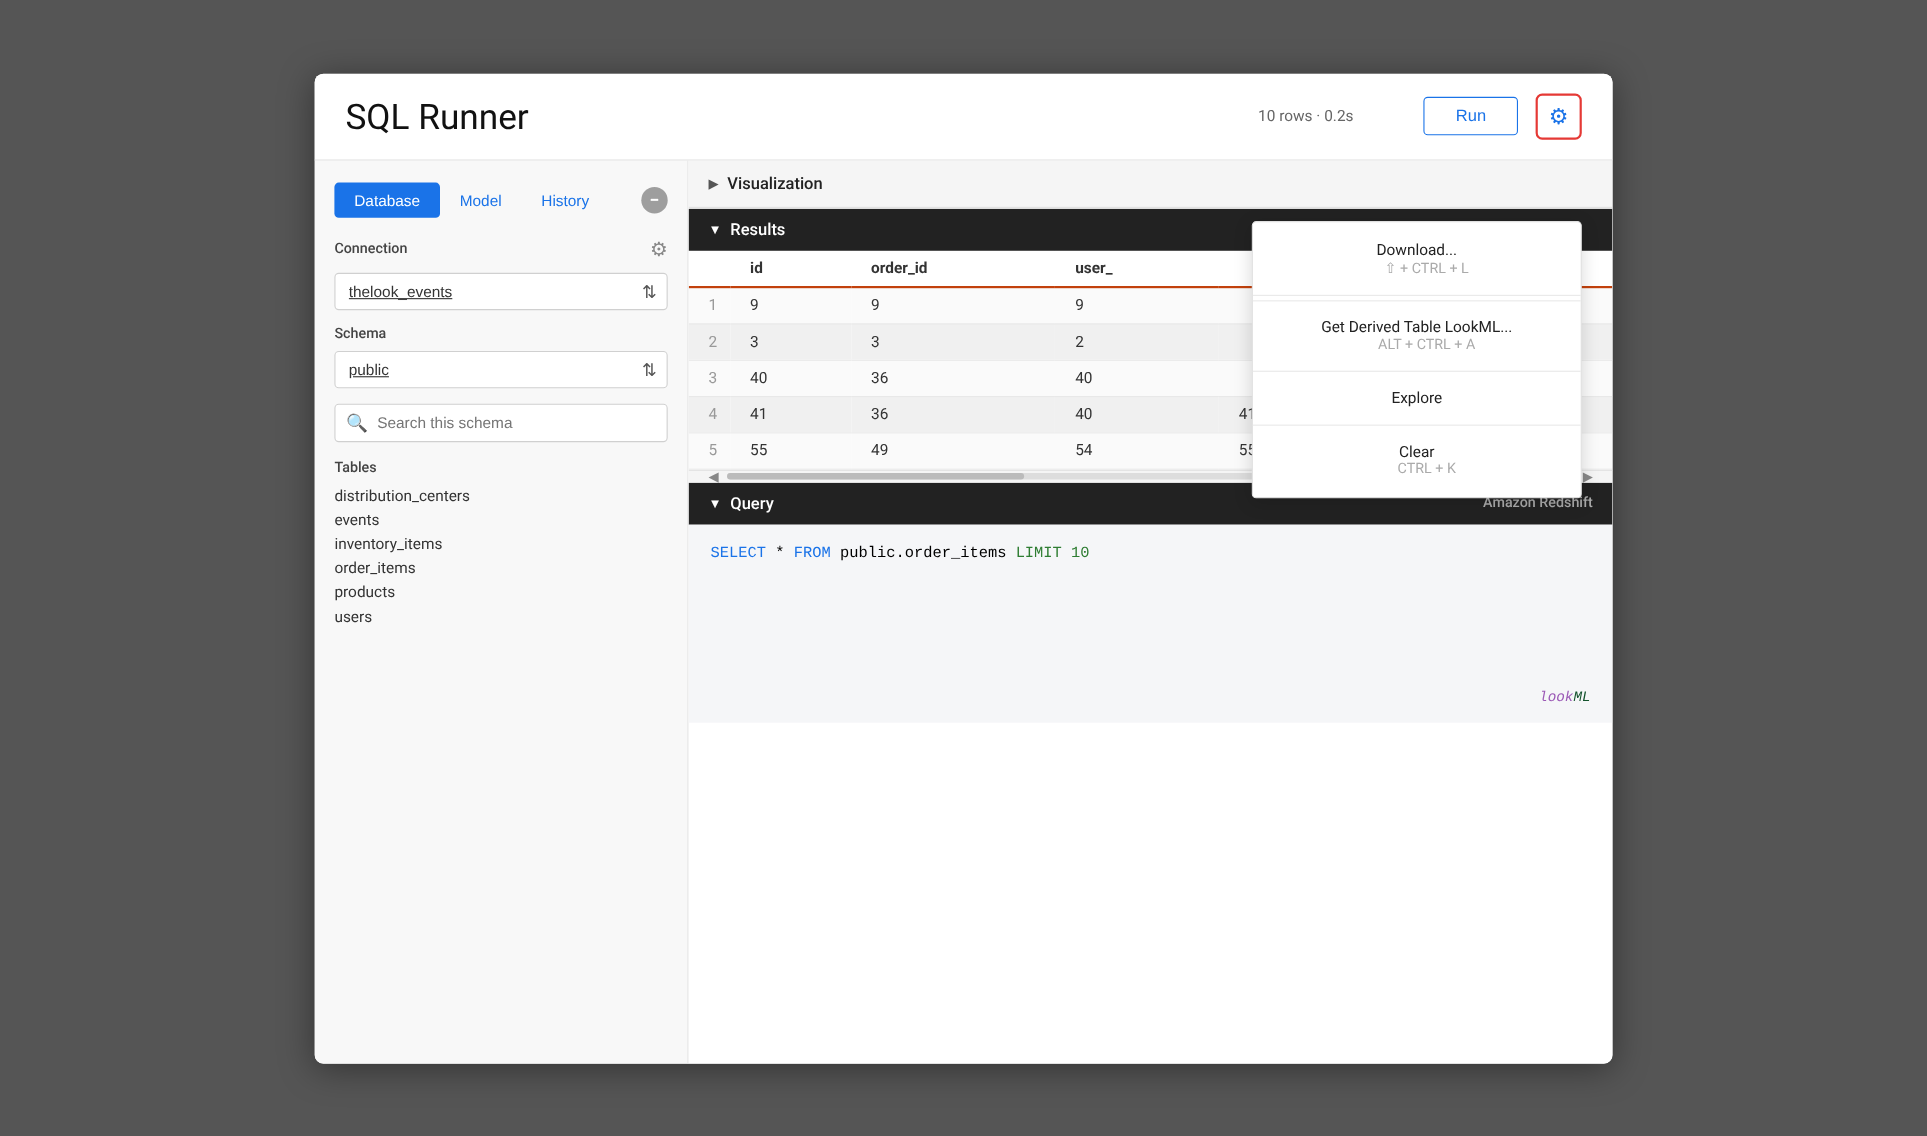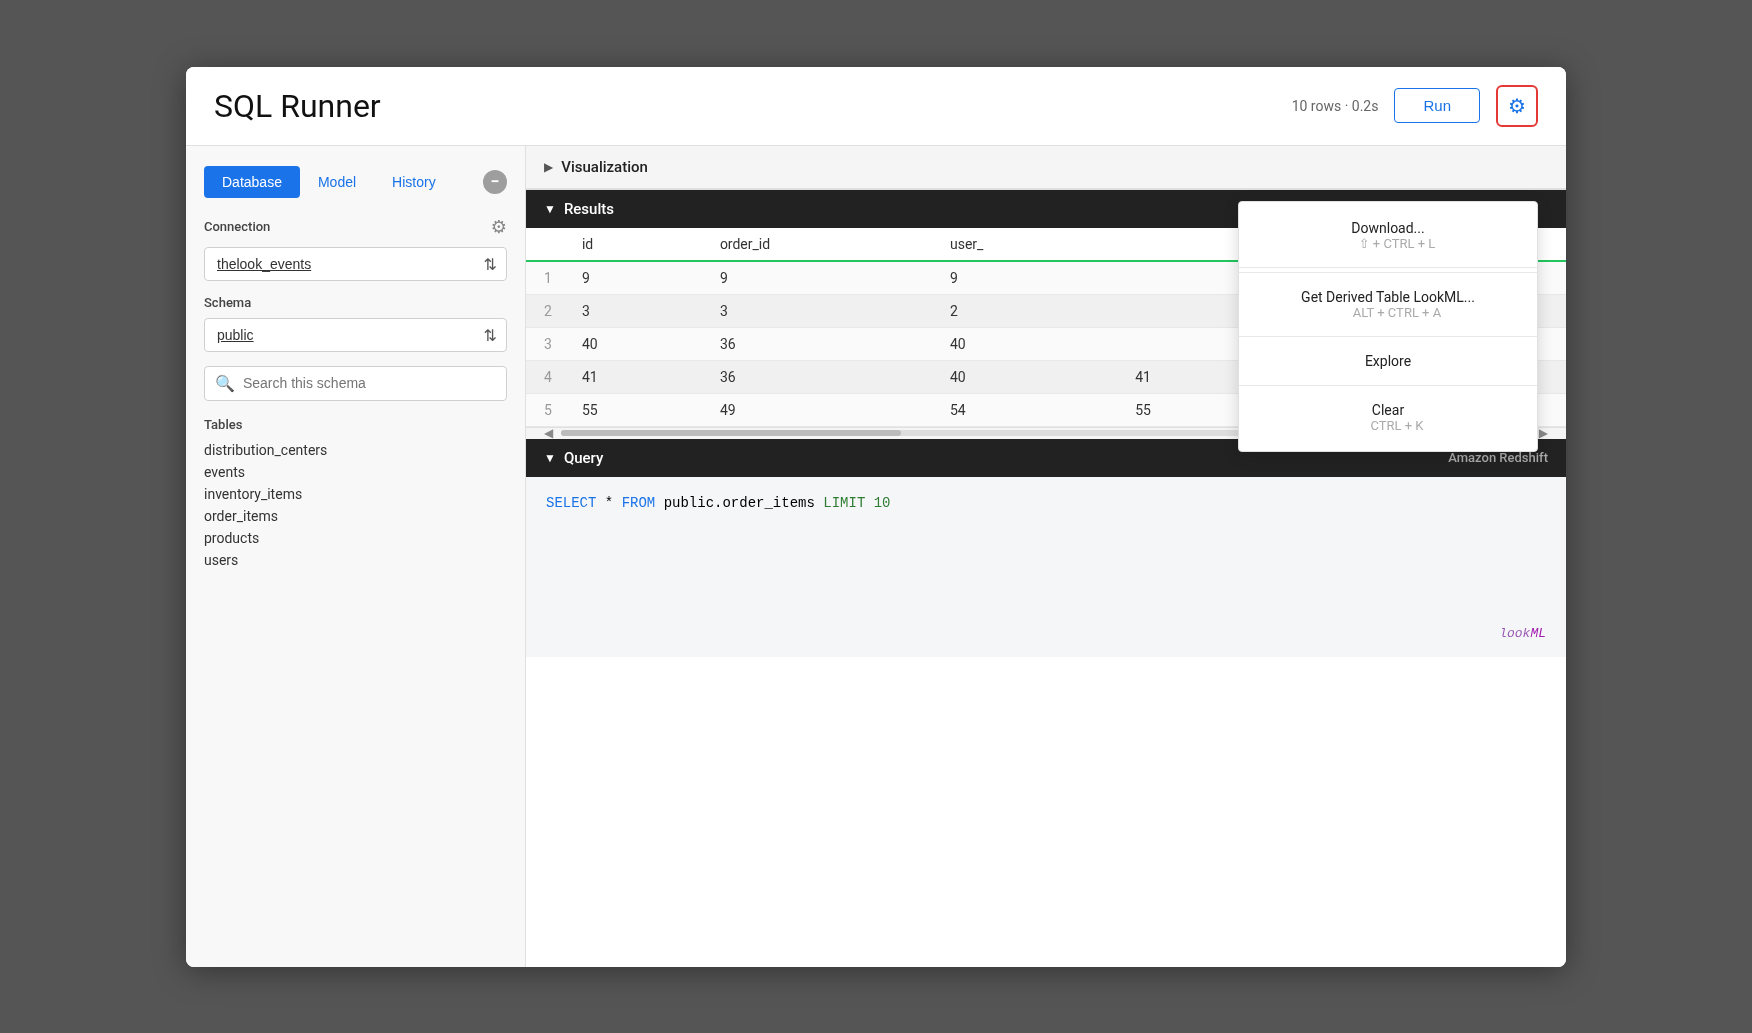--- a/index.html
+++ b/index.html
@@ -7,21 +7,21 @@
       background: #555;
       display: flex;
       align-items: center;
       justify-content: center;
       min-height: 100vh;
       font-family: -apple-system, BlinkMacSystemFont, 'Segoe UI', Roboto, sans-serif;
     }
     .window {
       background: #fff;
       border-radius: 8px;
-      width: 1380px;
+      width: 1180px;
       height: 900px;
       display: flex;
       flex-direction: column;
       overflow: hidden;
       box-shadow: 0 4px 32px rgba(0,0,0,0.4);
     }
     
     .header {
       display: flex;
       align-items: center;
@@ -47,20 +47,21 @@
     }
     .run-button {
       border: 1.5px solid #1a73e8;
       background: #fff;
       color: #1a73e8;
       font-size: 15px;
       padding: 8px 28px;
       border-radius: 4px;
       cursor: pointer;
       font-weight: 500;
+      margin-left: 48px;
     }
     .gear-button {
       border: 2.5px solid #e53935;
       background: #fff;
       border-radius: 6px;
       width: 42px;
       height: 42px;
       display: flex;
       align-items: center;
       justify-content: center;
@@ -247,23 +248,23 @@
       width: 100%;
       border-collapse: collapse;
       font-size: 14px;
     }
     thead tr {
       background: #fff;
     }
     thead th {
       padding: 8px 18px;
       text-align: left;
-      font-weight: 400;
+      font-weight: 700;
       color: #333;
-      border-bottom: 2px solid #22c55e;
+      border-bottom: 2px solid #c2410c;
       white-space: nowrap;
     }
     tbody tr:nth-child(odd) {
       background: #fafafa;
     }
     tbody tr:nth-child(even) {
       background: #f0f0f0;
     }
     tbody td {
       padding: 8px 18px;
@@ -541,21 +542,21 @@
           <span class="query-bar-right">Amazon Redshift</span>
         </div>
         <div class="query-editor">
           <span class="sql-keyword">SELECT</span>
           <span> * </span>
           <span class="sql-keyword">FROM</span>
           <span> public.order_items </span>
           <span class="sql-limit">LIMIT</span>
           <span class="sql-number"> 10</span>
           <div class="lookml-logo">
-            <span style="color:#9b59b6;font-size:13px;font-style:italic;">look<span style="color:#a21caf;">ML</span></span>
+            <span style="color:#9b59b6;font-size:13px;font-style:italic;">look<span style="color:#14532d;">ML</span></span>
           </div>
         </div>
       </div>
     </div>
 
     <div class="dropdown-menu">
       <div class="menu-item">
         <span>Download...</span>
         <span class="menu-shortcut">⇧ + CTRL + L</span>
       </div>

